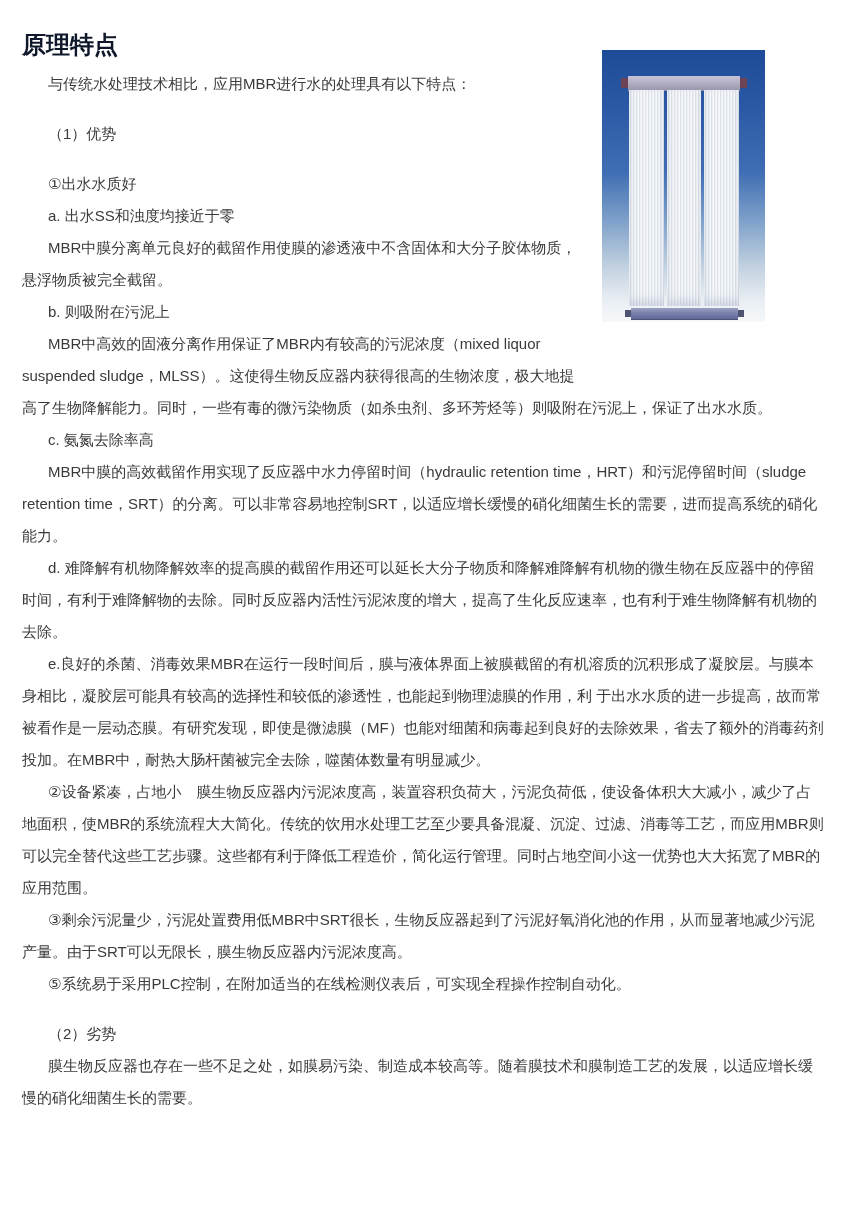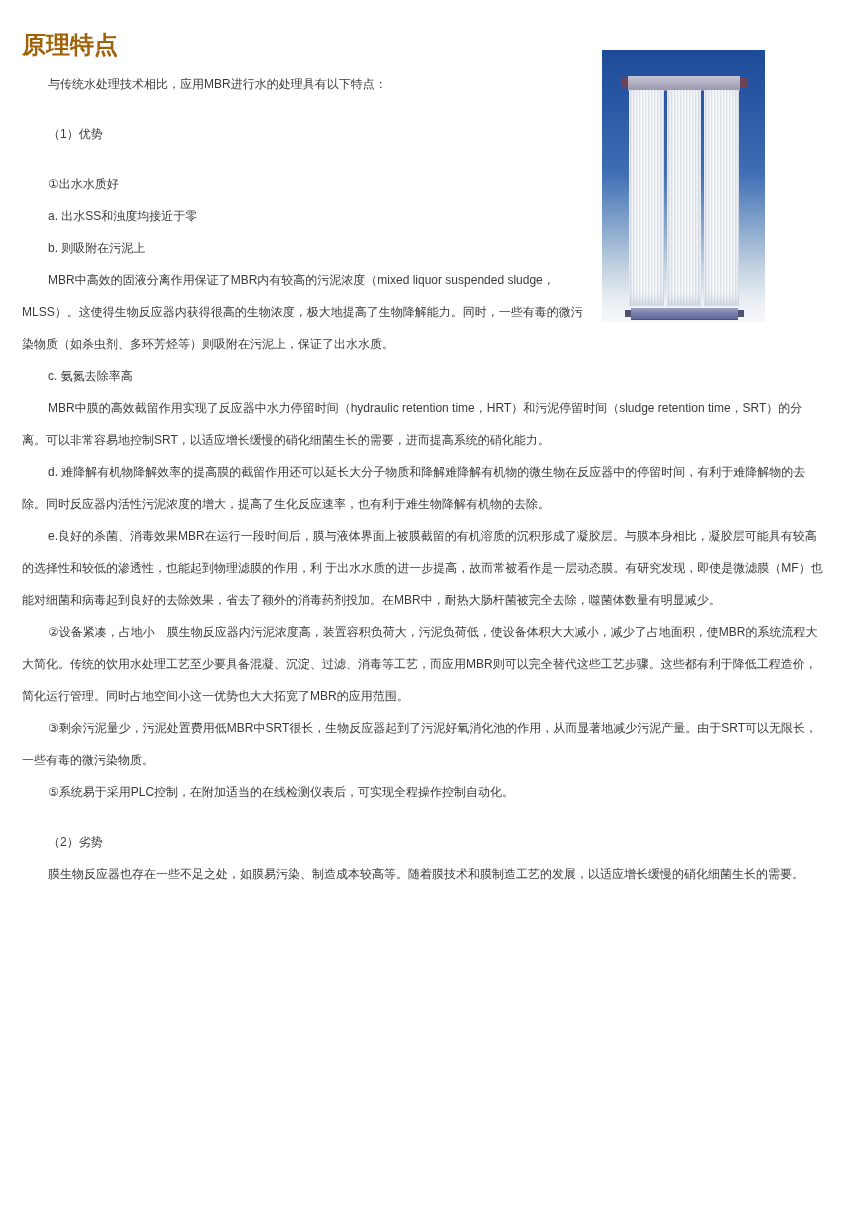--- a/index.html
+++ b/index.html
@@ -15,21 +15,21 @@
     box-sizing: border-box;
     width: 850px;
     height: 1221px;
     padding: 30px 24px 0 22px;
   }
   .page-title {
     margin: 0 0 8px 0;
     font-size: 24px;
     line-height: 30px;
     font-weight: bold;
-    color: #a16207;
+    color: #0f172a;
   }
   .figure {
     float: right;
     width: 163px;
     height: 272px;
     margin: -18px 61px 40px 18px;
     position: relative;
     background: linear-gradient(180deg,
       #1e4b98 0%, #2a58a4 20%, #3f6eb4 45%,
       #87a7cd 65%, #c3d2e1 80%, #e9eef3 92%, #f6f8fa 100%);
@@ -76,21 +76,21 @@
     content: "";
     position: absolute;
     top: 2px;
     width: 6px; height: 7px;
     background: #4d5370;
   }
   .m-bottombar::before { left: -6px; }
   .m-bottombar::after  { right: -6px; }
   .para {
     margin: 0;
-    font-size: 12px;
+    font-size: 15px;
     line-height: 32px;
     text-indent: 26px;
   }
   .para.heading {
     margin-top: 18px;
     font-weight: normal;
   }
 </style>
 </head>
 <body>
@@ -107,26 +107,27 @@
       <div class="m-panel"></div>
     </div>
     <div class="m-bottombar"></div>
   </div>
 
   <div>
       <p class="para">与传统水处理技术相比，应用MBR进行水的处理具有以下特点：</p>
       <p class="para heading">（1）优势</p>
       <p class="para heading">①出水水质好</p>
       <p class="para">a. 出水SS和浊度均接近于零</p>
+      <p class="para">MBR中膜分离单元良好的截留作用使膜的渗透液中不含固体和大分子胶体物质，悬浮物质被完全截留。</p>
       <p class="para">b. 则吸附在污泥上</p>
       <p class="para">MBR中高效的固液分离作用保证了MBR内有较高的污泥浓度（mixed liquor suspended sludge，MLSS）。这使得生物反应器内获得很高的生物浓度，极大地提高了生物降解能力。同时，一些有毒的微污染物质（如杀虫剂、多环芳烃等）则吸附在污泥上，保证了出水水质。</p>
       <p class="para">c. 氨氮去除率高</p>
       <p class="para">MBR中膜的高效截留作用实现了反应器中水力停留时间（hydraulic retention time，HRT）和污泥停留时间（sludge retention time，SRT）的分离。可以非常容易地控制SRT，以适应增长缓慢的硝化细菌生长的需要，进而提高系统的硝化能力。</p>
       <p class="para">d. 难降解有机物降解效率的提高膜的截留作用还可以延长大分子物质和降解难降解有机物的微生物在反应器中的停留时间，有利于难降解物的去除。同时反应器内活性污泥浓度的增大，提高了生化反应速率，也有利于难生物降解有机物的去除。</p>
       <p class="para">e.良好的杀菌、消毒效果MBR在运行一段时间后，膜与液体界面上被膜截留的有机溶质的沉积形成了凝胶层。与膜本身相比，凝胶层可能具有较高的选择性和较低的渗透性，也能起到物理滤膜的作用，利 于出水水质的进一步提高，故而常被看作是一层动态膜。有研究发现，即使是微滤膜（MF）也能对细菌和病毒起到良好的去除效果，省去了额外的消毒药剂投加。在MBR中，耐热大肠杆菌被完全去除，噬菌体数量有明显减少。</p>
       <p class="para">②设备紧凑，占地小　膜生物反应器内污泥浓度高，装置容积负荷大，污泥负荷低，使设备体积大大减小，减少了占地面积，使MBR的系统流程大大简化。传统的饮用水处理工艺至少要具备混凝、沉淀、过滤、消毒等工艺，而应用MBR则可以完全替代这些工艺步骤。这些都有利于降低工程造价，简化运行管理。同时占地空间小这一优势也大大拓宽了MBR的应用范围。</p>
-      <p class="para">③剩余污泥量少，污泥处置费用低MBR中SRT很长，生物反应器起到了污泥好氧消化池的作用，从而显著地减少污泥产量。由于SRT可以无限长，一些有毒的微污染物质。</p>
+      <p class="para">③剩余污泥量少，污泥处置费用低MBR中SRT很长，生物反应器起到了污泥好氧消化池的作用，从而显著地减少污泥产量。由于SRT可以无限长，膜生物反应器内污泥浓度高。</p>
       <p class="para">⑤系统易于采用PLC控制，在附加适当的在线检测仪表后，可实现全程操作控制自动化。</p>
       <p class="para heading">（2）劣势</p>
       <p class="para">膜生物反应器也存在一些不足之处，如膜易污染、制造成本较高等。随着膜技术和膜制造工艺的发展，以适应增长缓慢的硝化细菌生长的需要。</p>
     </div>
 
 </div>
 
 </body></html>

